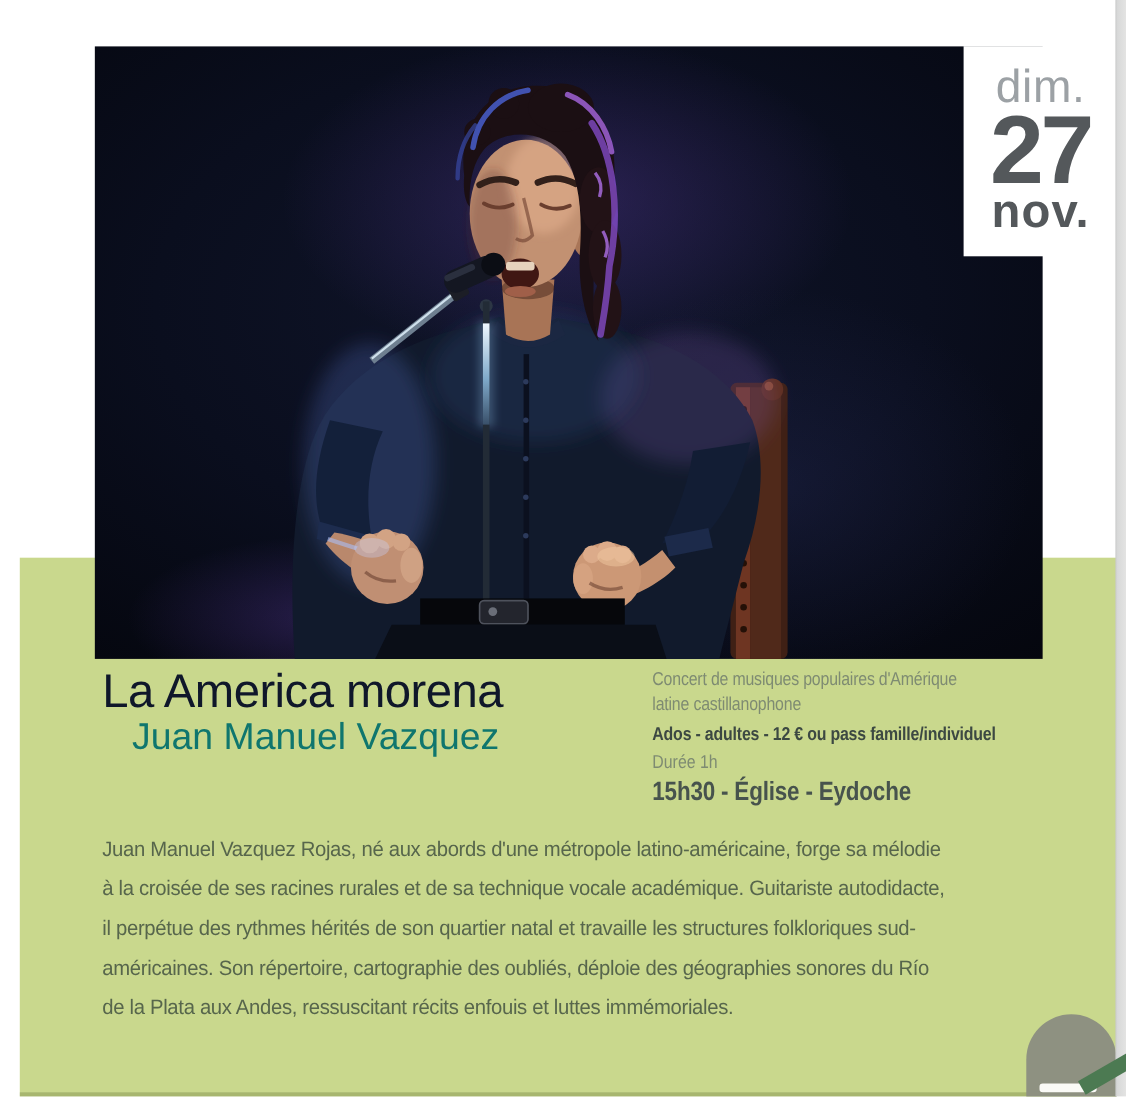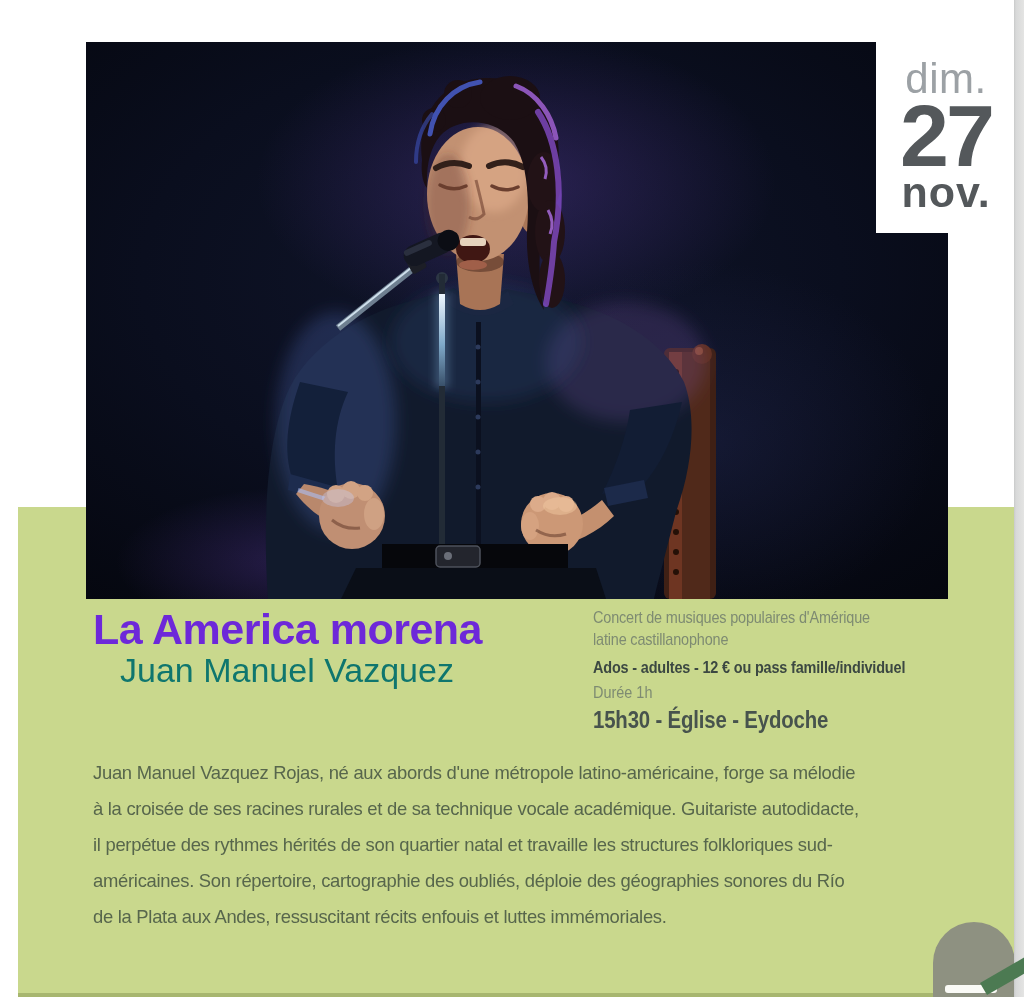--- a/index.html
+++ b/index.html
@@ -16,21 +16,21 @@
 
   
   .date-badge{position:absolute;left:876px;top:42px;width:109px;height:191px;background:#ffffff;z-index:3;
     display:flex;flex-direction:column;align-items:center;padding-top:14px;box-sizing:border-box;padding-left:31px;}
   .date-weekday{font-size:42px;line-height:46px;color:#9ca1a5;letter-spacing:0.5px;}
   .date-day{font-size:88px;line-height:68px;font-weight:bold;color:#54585b;letter-spacing:-3px;}
   .date-month{font-size:43px;line-height:44px;font-weight:bold;color:#54585b;letter-spacing:1px;}
 
   
   .title-block{position:absolute;left:93px;top:606px;z-index:3;}
-  .event-title{font-size:43px;line-height:46px;font-weight:bold;color:#6d28d9;letter-spacing:-0.5px;}
+  .event-title{font-size:43px;line-height:46px;font-weight:normal;color:#0f172a;letter-spacing:-0.5px;}
   .event-artist{font-size:34px;line-height:34px;color:#0f766e;margin-top:1px;margin-left:27px;}
 
   
   .info-block{position:absolute;left:593px;top:607px;width:460px;z-index:3;
     transform:scaleX(0.85);transform-origin:left top;}
   .info-category{font-size:17px;line-height:22px;color:#7e8b72;white-space:pre-line;letter-spacing:-0.2px;}
   .info-audience{font-size:17px;line-height:21px;font-weight:bold;color:#3c4842;margin-top:6px;letter-spacing:-0.2px;}
   .info-duration{font-size:17px;line-height:21px;color:#7e8b72;margin-top:4px;}
   .info-timeplace{font-size:24px;line-height:26px;font-weight:bold;color:#47534d;margin-top:4px;letter-spacing:-0.2px;}
 

